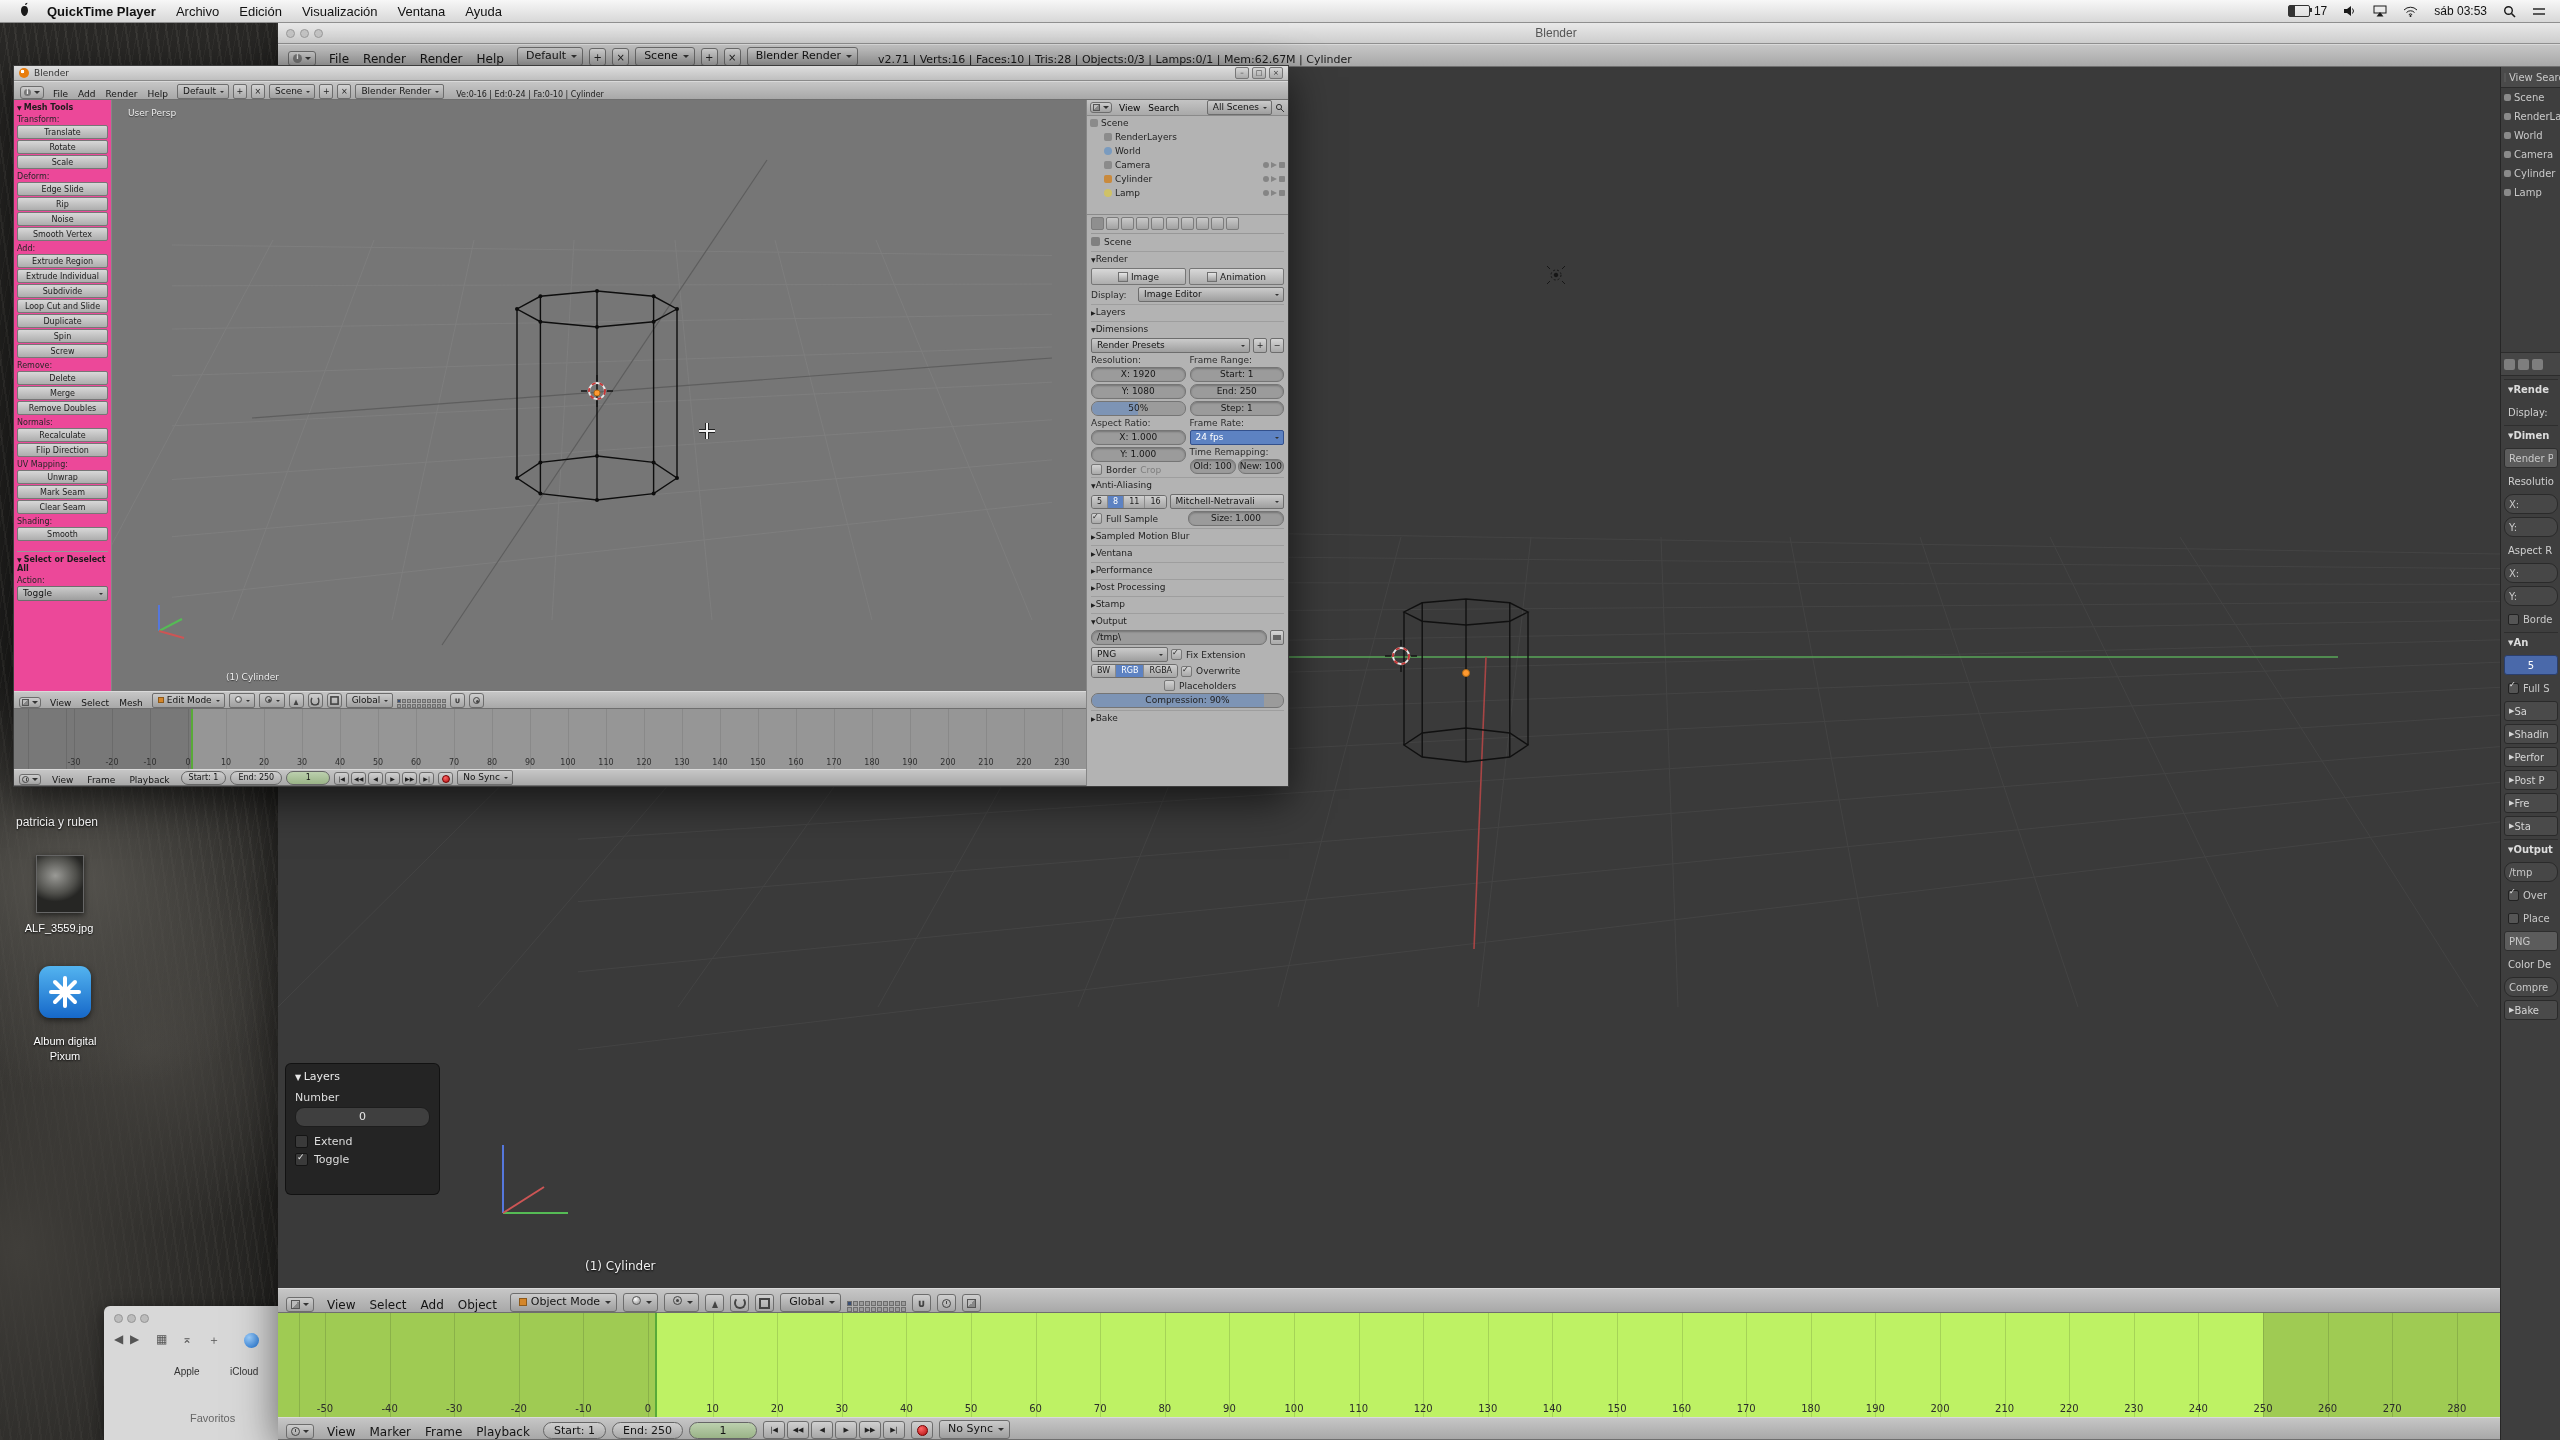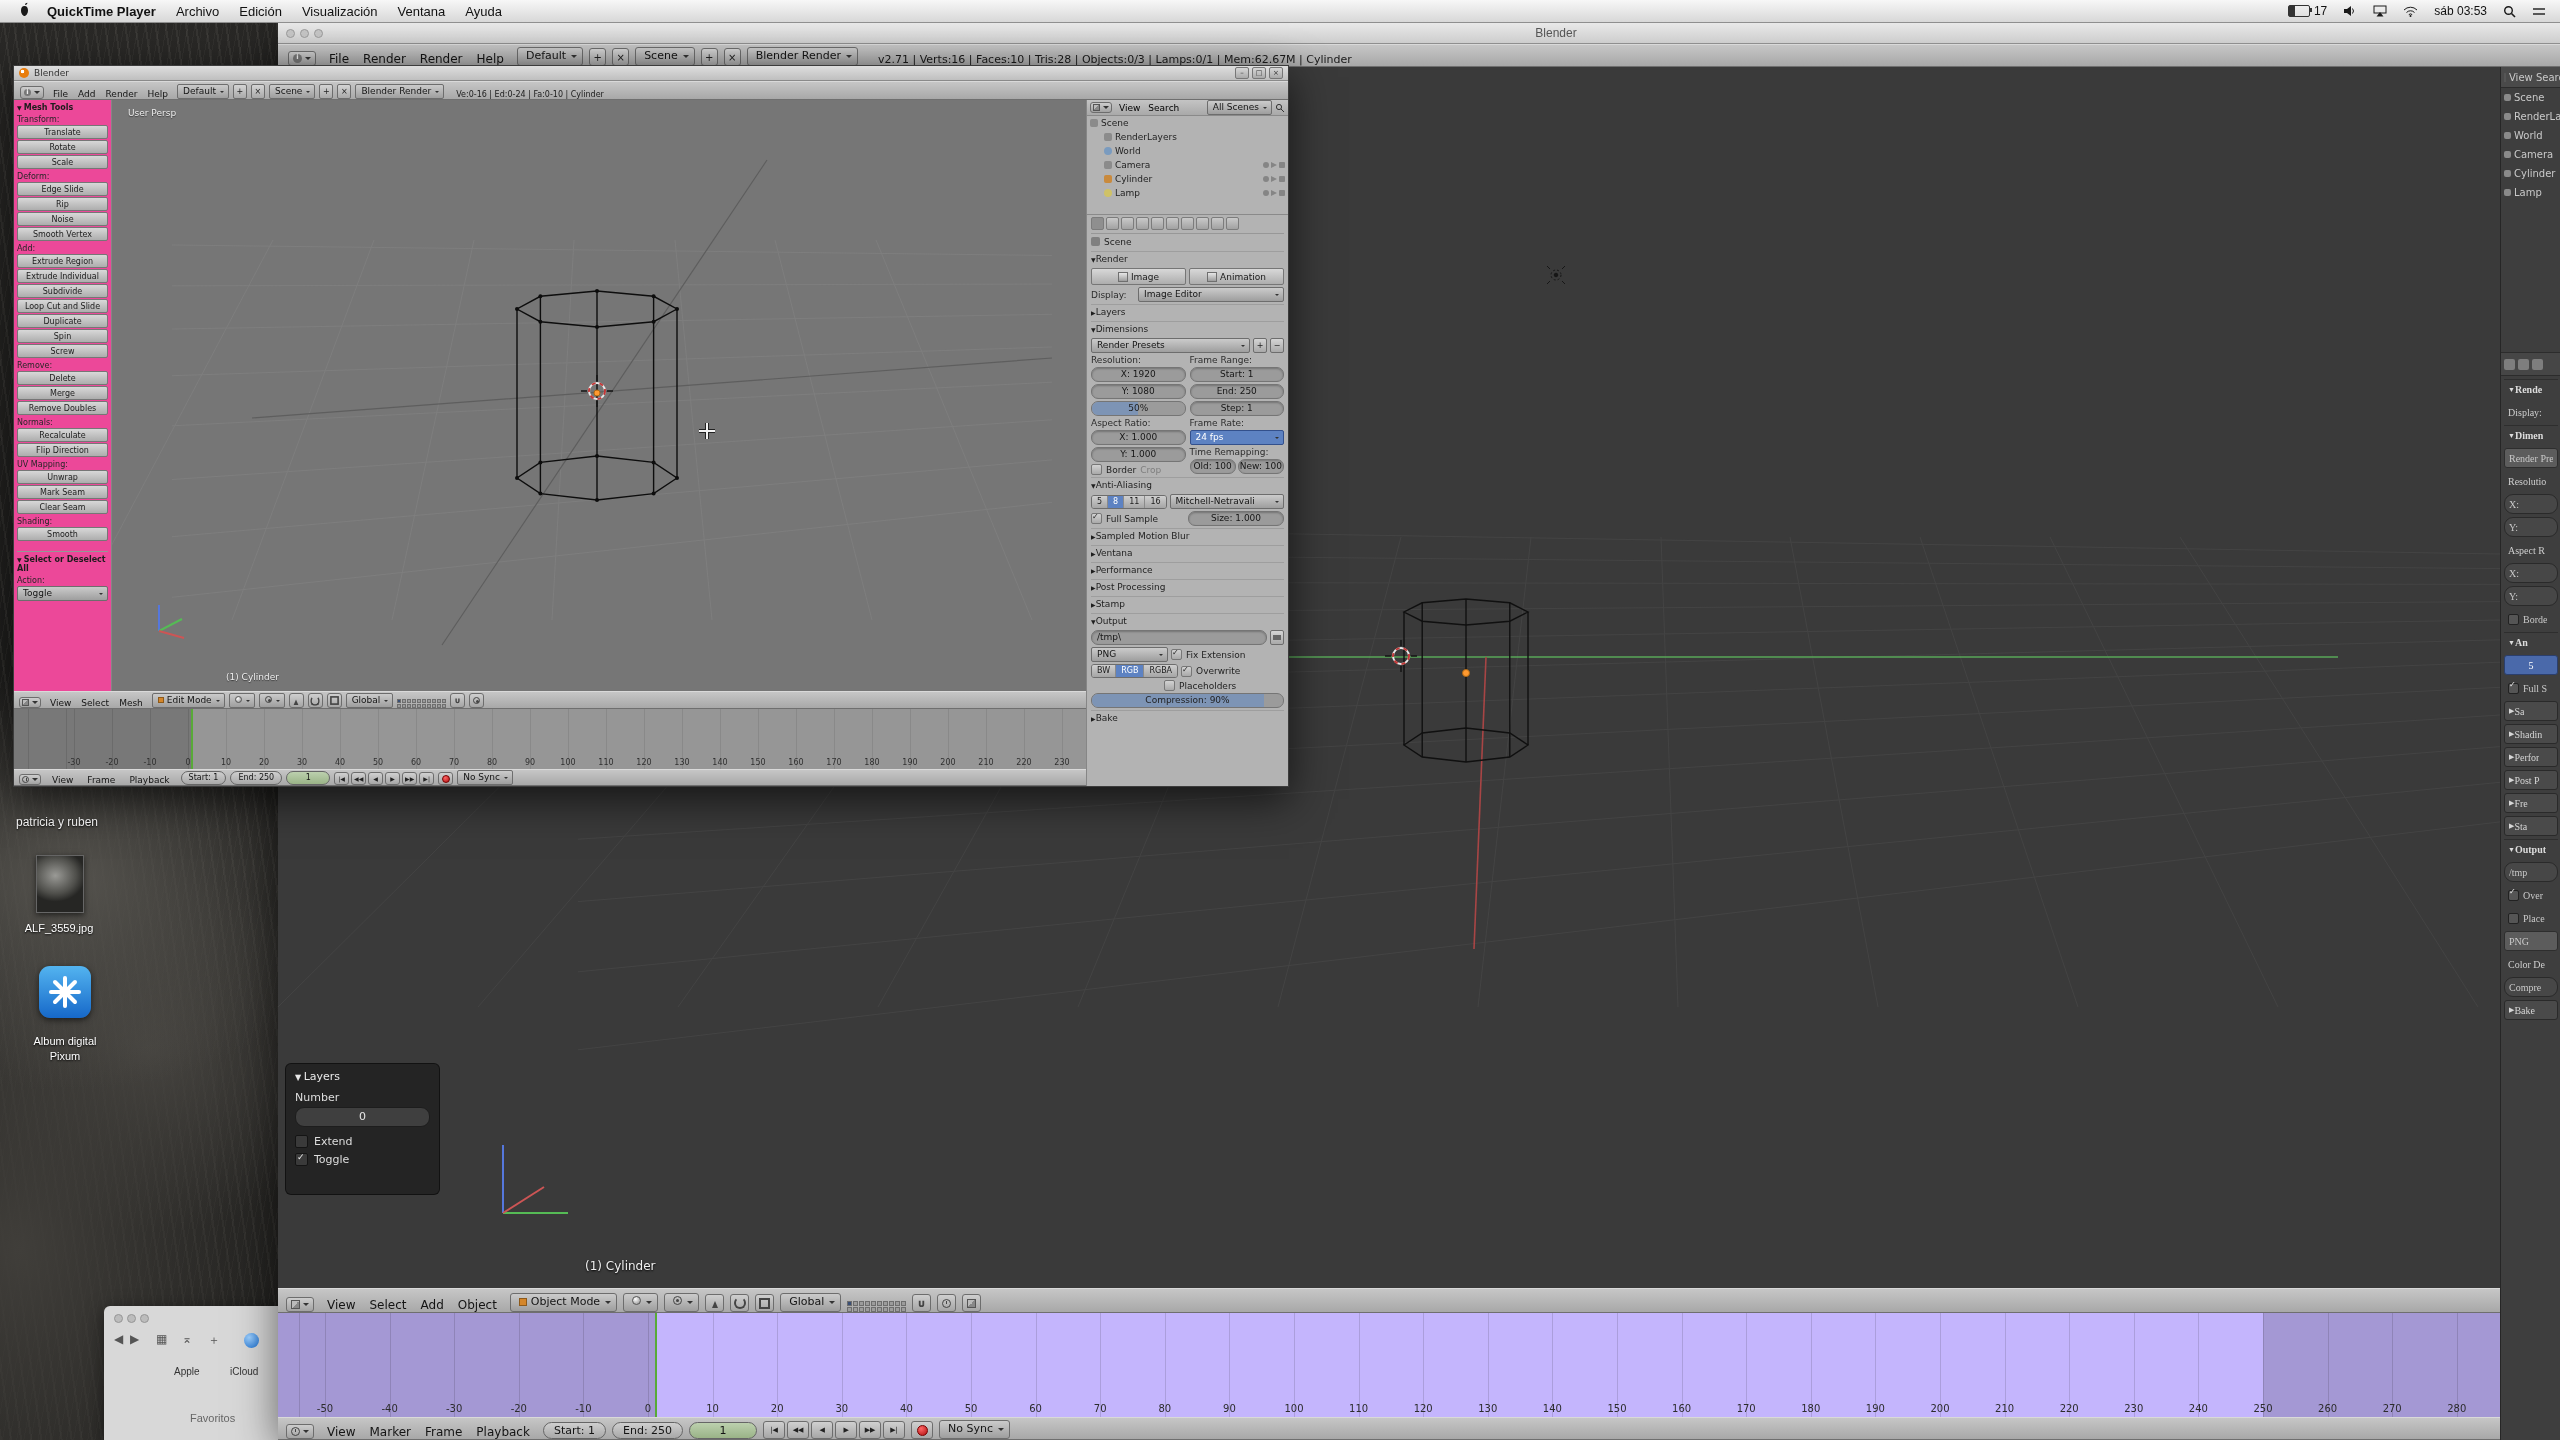--- a/index.html
+++ b/index.html
@@ -77,21 +77,21 @@
   .mainwin{position:absolute;left:278px;top:23px;width:2282px;height:1417px;background:#3a3a3a;
     box-shadow:0 8px 40px rgba(0,0,0,.55);z-index:10;}
   .mw-tb{position:absolute;left:0;top:0;width:100%;height:21px;background:linear-gradient(#e9e9e9,#cdcdcd);
     border-bottom:1px solid #8f8f8f;box-sizing:border-box;}
   .tdot{position:absolute;top:6px;width:9px;height:9px;border-radius:50%;background:#c4c4c4;border:1px solid #9a9a9a;box-sizing:border-box;}
   .mw-title{position:absolute;left:1278px;top:3px;transform:translateX(-50%);font:12px "Liberation Sans",sans-serif;color:#555;}
   .mw-info{position:absolute;left:0;top:21px;width:100%;height:23px;gap:6px;padding:0 10px;font-size:12px;}
   .stats{font-size:11px;color:#191919;margin-left:14px;white-space:nowrap;}
   .mw-view{position:absolute;left:0;top:44px;width:2222px;height:1221px;background:#3a3a3a;overflow:hidden;}
   .mw-3dh{position:absolute;left:0;top:1265px;width:2222px;height:25px;gap:6px;padding:0 8px;font-size:12px;}
-  .mw-tlb{position:absolute;left:0;top:1290px;width:2222px;height:104px;background:#c4b5fd;overflow:hidden;}
+  .mw-tlb{position:absolute;left:0;top:1290px;width:2222px;height:104px;background:#bef264;overflow:hidden;}
   .mw-tlh{position:absolute;left:0;top:1394px;width:2222px;height:23px;gap:6px;padding:0 8px;font-size:12px;}
   .vlines{position:absolute;inset:0;background:repeating-linear-gradient(90deg,rgba(0,0,0,.13) 0 1px,transparent 1px 64.6px);background-position:47px 0;}
   .tick{position:absolute;bottom:3px;transform:translateX(-50%);font-size:10px;color:#2c2c2c;white-space:nowrap;}
   .cframe{position:absolute;top:0;bottom:0;width:2px;background:#58aa38;}
   .dim{position:absolute;top:0;bottom:0;background:rgba(0,0,0,.16);}
   
   .oppanel{position:absolute;left:7px;top:996px;width:155px;height:132px;background:rgba(22,22,22,.62);
     border:1px solid rgba(0,0,0,.5);border-radius:6px;color:#ddd;font-size:11px;padding:6px 9px;box-sizing:border-box;}
   .oppanel .ph{font-size:11px;color:#e8e8e8;margin-bottom:8px;}
   .oppanel .ph::before{content:"▼ ";font-size:8px;}
@@ -101,21 +101,21 @@
   .chk.on::after{content:"✓";position:absolute;left:1px;top:-2px;font-size:9px;color:#eee;}
   .vplabel{position:absolute;color:#f0f0f0;font-size:12px;text-shadow:0 1px 2px #000;}
   
   .mw-rstrip{position:absolute;left:2222px;top:44px;width:60px;height:1373px;background:#3e3e3e;
     border-left:1px solid #262626;color:#c9c9c9;overflow:hidden;font-size:10px;}
   .os-head{height:20px;display:flex;align-items:center;gap:3px;padding:0 3px;background:#4a4a4a;border-bottom:1px solid #2c2c2c;white-space:nowrap;overflow:hidden;}
   .os-row{height:19px;display:flex;align-items:center;gap:3px;padding:0 3px;white-space:nowrap;overflow:hidden;}
   .os-dot{width:7px;height:7px;background:#8a8a8a;border-radius:2px;flex:none;}
   .os-tabs{height:22px;display:flex;align-items:center;gap:3px;padding:0 3px;background:#464646;border-top:1px solid #2c2c2c;border-bottom:1px solid #2c2c2c;margin-top:150px;}
   .os-tabs i{width:11px;height:11px;background:#7e7e7e;border-radius:2px;}
-  .rrow{height:20px;margin:3px 3px 0;display:flex;align-items:center;padding:0 4px;white-space:nowrap;overflow:hidden;box-sizing:border-box;border-radius:3px;font-family:Liberation Serif, serif;}
+  .rrow{height:20px;margin:3px 3px 0;display:flex;align-items:center;padding:0 4px;white-space:nowrap;overflow:hidden;box-sizing:border-box;border-radius:3px;}
   .rrow .rtxt{overflow:hidden;}
   .rrow.k-panel{font-weight:bold;color:#dcdcdc;border-top:1px solid #2e2e2e;border-radius:0;}
   .rrow.k-panel::before{content:"▼ ";font-size:7px;}
   .rrow.k-closed{background:#4a4a4a;border:1px solid #2a2a2a;color:#d6d6d6;}
   .rrow.k-closed::before{content:"▶ ";font-size:7px;}
   .rrow.k-label{color:#cfcfcf;}
   .rrow.k-btn{background:#5c5c5c;border:1px solid #2e2e2e;justify-content:flex-start;}
   .rrow.k-btnblue{background:#4a69aa;border:1px solid #2b3f6d;color:#fff;justify-content:center;}
   .rrow.k-field{background:#474747;border:1px solid #2a2a2a;border-radius:9px;}
   .rrow.k-check::before,.rrow.k-checkon::before{content:"";width:9px;height:9px;background:#555;border:1px solid #222;border-radius:2px;margin-right:4px;flex:none;}

